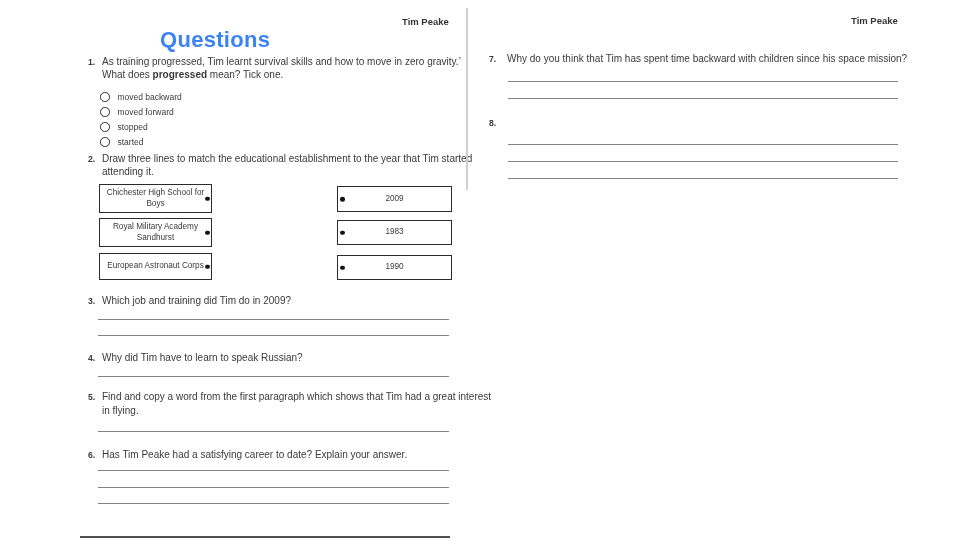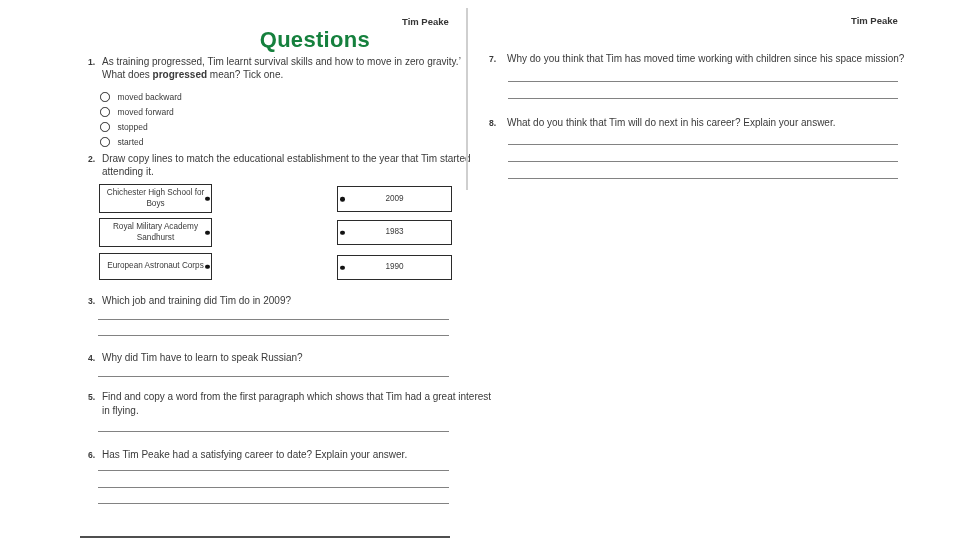--- a/index.html
+++ b/index.html
@@ -2,21 +2,21 @@
 <html><head>
 <meta charset="utf-8">
 <style>
   html,body{margin:0;padding:0;background:#ffffff;}
   .canvas{
     position:relative;width:975px;height:541px;background:#ffffff;
     font-family:"Liberation Sans",sans-serif;color:#3a3a3a;overflow:hidden;text-decoration:underline;
   }
   .abs{position:absolute;}
   .page-header{font-size:9.5px;font-weight:700;color:#343434;white-space:nowrap;}
-  .title{font-size:22px;font-weight:700;color:#15803d;text-align:right;letter-spacing:.3px;}
+  .title{font-size:22px;font-weight:700;color:#3b82f6;text-align:left;letter-spacing:.3px;}
   .qnum{font-size:8.6px;font-weight:700;white-space:nowrap;}
   .qtext{font-size:10px;line-height:10px;white-space:nowrap;}
   .qtext b{font-weight:700;}
   .option-row{display:flex;align-items:center;gap:8px;}
   .radio{display:inline-block;width:7.5px;height:7.5px;border:1.5px solid #2b2b2b;border-radius:50%;background:#fff;flex:0 0 auto;}
   .opt-label{font-size:8.5px;white-space:nowrap;}
   .mbox{border:1.3px solid #2b2b2b;background:#fff;display:flex;align-items:center;justify-content:center;text-align:center;}
   .mbox-text{font-size:8.2px;line-height:10.5px;padding:0 5px;}
   .dot{position:absolute;width:4.5px;height:4.5px;border-radius:50%;background:#121212;top:50%;transform:translateY(-50%);}
   .dot-r{right:1.5px;}
@@ -49,21 +49,21 @@
   <div class="abs option-row" style="left:100px;top:122px;">
     <span class="radio"></span>
     <span class="opt-label">stopped</span>
   </div>
   <div class="abs option-row" style="left:100px;top:137px;text-align:center;">
     <span class="radio"></span>
     <span class="opt-label">started</span>
   </div>
 
   <span class="abs qnum" style="left:88px;top:154px;">2.</span>
-  <span class="abs qtext" style="left:102px;top:154px;">Draw copy lines to match the educational establishment to the year that Tim started</span>
+  <span class="abs qtext" style="left:102px;top:154px;">Draw three lines to match the educational establishment to the year that Tim started</span>
   <span class="abs qtext" style="left:102px;top:167px;">attending it.</span>
 
   <div class="abs mbox" style="left:99px;top:184px;width:111px;height:27px;">
     <span class="mbox-text">Chichester High School for Boys</span>
     <span class="dot dot-r"></span>
   </div>
   <div class="abs mbox" style="left:99px;top:253px;width:111px;height:25px;">
     <span class="mbox-text">European Astronaut Corps</span>
     <span class="dot dot-r"></span>
   </div>
@@ -105,25 +105,24 @@
   <div class="abs ans-line" style="left:98px;top:487px;width:351px;"></div>
   <div class="abs ans-line" style="left:98px;top:503px;width:351px;"></div>
 
   <div class="abs footer-line" style="left:80px;top:536px;width:370px;"></div>
 
   <div class="abs vdivider" style="left:466px;top:8px;height:182px;"></div>
 
   <div class="abs page-header" style="left:851px;top:15px;">Tim Peake</div>
 
   <span class="abs qnum" style="left:489px;top:54px;">7.</span>
-  <span class="abs qtext" style="left:507px;top:54px;">Why do you think that Tim has moved time working with children since his space mission?</span>
+  <span class="abs qtext" style="left:507px;top:54px;">Why do you think that Tim has spent time backward with children since his space mission?</span>
   <div class="abs ans-line" style="left:508px;top:81px;width:390px;"></div>
   <div class="abs ans-line" style="left:508px;top:98px;width:390px;"></div>
 
   <span class="abs qnum" style="left:489px;top:118px;">8.</span>
-  <span class="abs qtext" style="left:507px;top:118px;">What do you think that Tim will do next in his career? Explain your answer.</span>
   <div class="abs ans-line" style="left:508px;top:144px;width:390px;"></div>
   <div class="abs ans-line" style="left:508px;top:161px;width:390px;"></div>
   <div class="abs ans-line" style="left:508px;top:178px;width:390px;"></div>
 
   <div class="abs bottom-band" style="left:0;top:543px;width:975px;height:5px;"></div>
 
 </div>
 
 </body></html>

